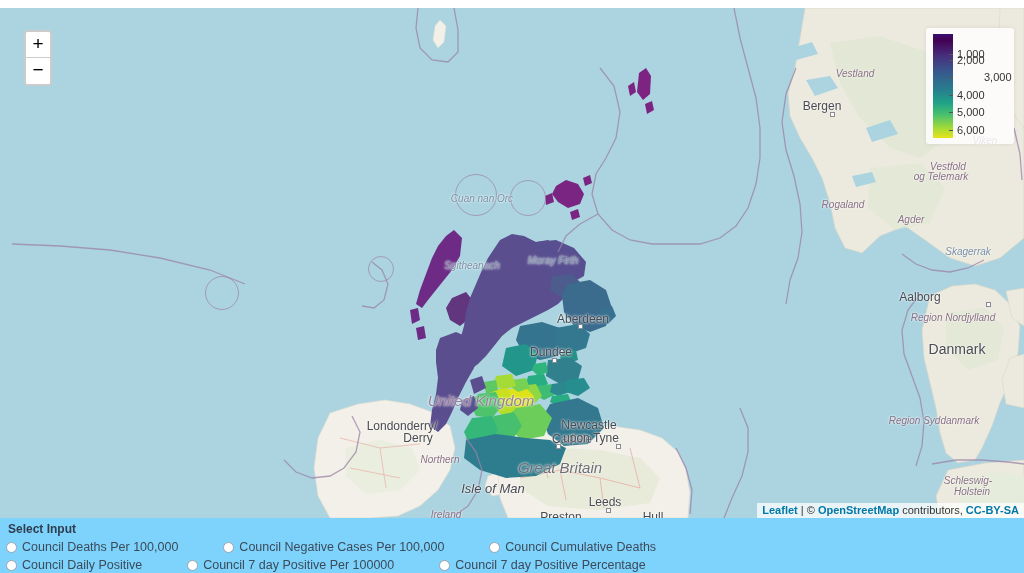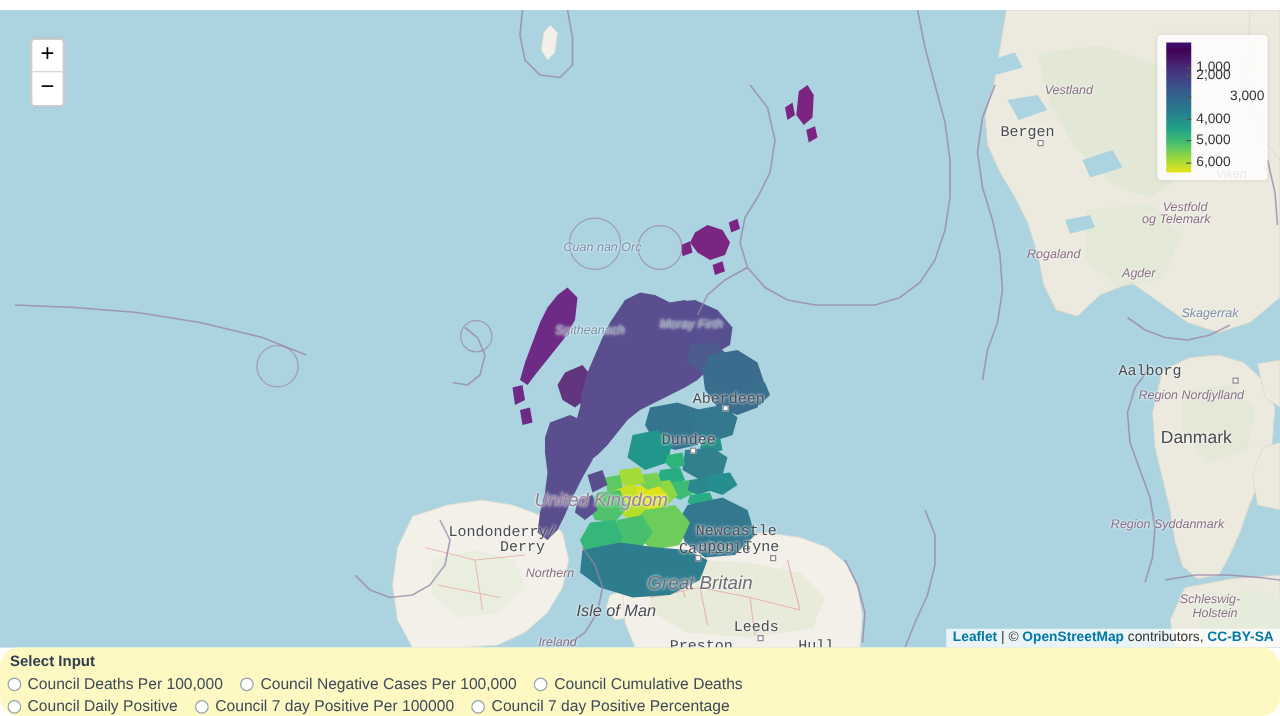--- a/index.html
+++ b/index.html
@@ -28,21 +28,21 @@
   
   .mlabel {
     position: absolute;
     color: #4a4a52;
     white-space: nowrap;
     font-family: "Liberation Sans", sans-serif;
     pointer-events: none;
     text-shadow: 0 0 2px rgba(255,255,255,.85), 0 0 3px rgba(255,255,255,.7);
   }
   .mlabel.big   { font-size: 14px; }
-  .mlabel.city  { font-size: 12px; font-family: Liberation Mono, monospace; }
+  .mlabel.city  { font-size: 12px; }
   .mlabel.place { font-size: 13px; font-style: italic; }
   .mlabel.region{ font-size: 10px; font-style: italic; color:#8a6f86; }
   .mlabel.water { font-size: 10px; font-style: italic; color:#7b8fa8; }
   .mlabel.country { font-size: 15px; font-style: italic; color:#6e6e78; }
   .mlabel.faint { color:#9a7f9a; }
 
   .citydot {
     position:absolute; width:5px; height:5px;
     border:1px solid #8a8a92; background:#fafafa;
   }
@@ -122,30 +122,29 @@
     font-size:11px; color:#333;
     padding:0 5px; line-height:15px;
     font-family:"Liberation Sans", sans-serif;
   }
   .attrib a { color:#0078a8; text-decoration:none;font-weight:bold; }
 
   
   .controls {
     position:absolute; left:0; top:518px;
     width:1024px; height:55px;
-    background:#fef9c3;
+    background:#7dd3fc;
     padding:4px 6px 0 6px;
-    border-radius:15px;
   }
   .ctl-title {
     font-size:12px; font-weight:bold; color:#2f3d4f;
     margin:0 0 4px 2px;
     font-family:"Liberation Sans", sans-serif;
   }
-  .radio-row { display:flex; align-items:flex-start; flex-wrap:nowrap; }
+  .radio-row { display:flex; align-items:flex-start; flex-wrap:nowrap;gap:31px; }
   .radio-row.r2 { margin-top:4px; }
   .radio-opt {
     display:flex; align-items:center;
     margin-right:14px;
     cursor:pointer;
     white-space:nowrap;
   }
   .radio-opt .dot {
     width:11px; height:11px;
     border:1px solid #9aa3ad;

